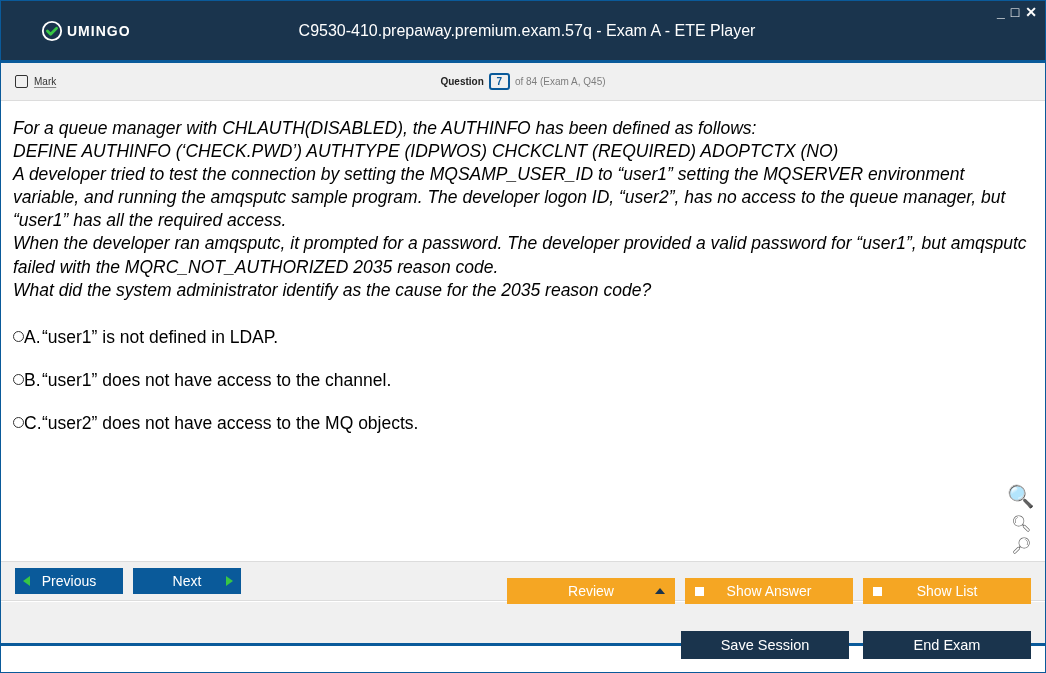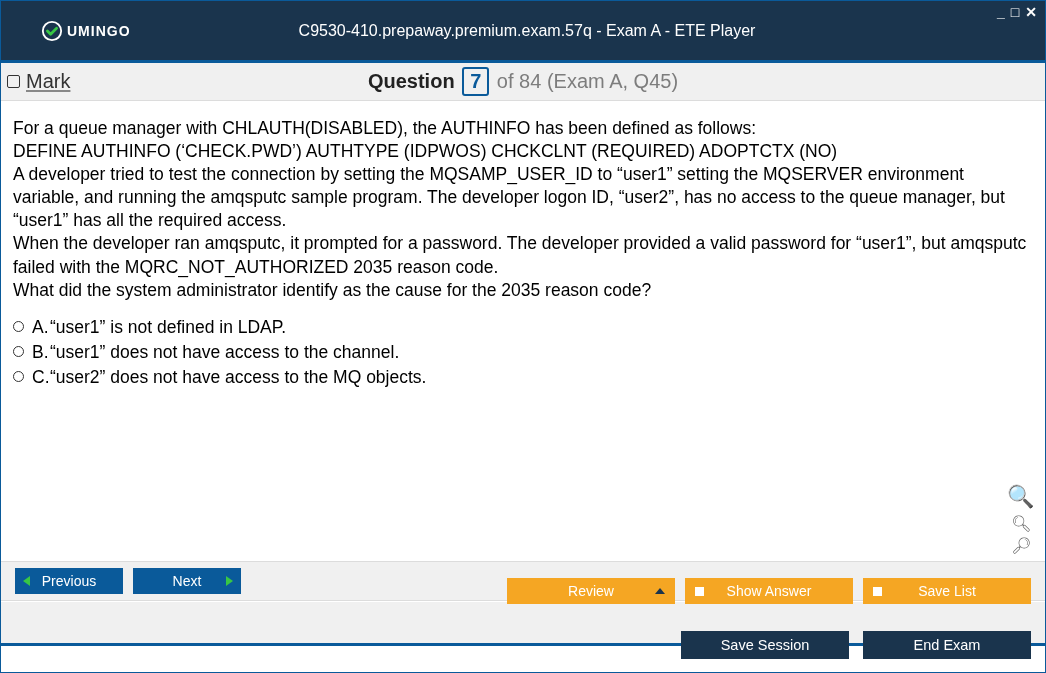--- a/index.html
+++ b/index.html
@@ -51,22 +51,22 @@
   .window-controls span { cursor: pointer; font-size: 14px; line-height: 14px; }
 
   
   .qheader {
     background: #f0f0f0;
     border-bottom: 1px solid #dcdcdc;
     height: 38px;
     display: flex;
     align-items: center;
     position: relative;
-    padding: 0 6px;
-    font-size: 20px;
+    padding: 0 14px;
+    font-size: 10px;
     color: #333;
   }
   .mark-wrap { display: flex; align-items: center; gap: 6px; }
   .mark-cb {
     width: 13px; height: 13px; border: 1px solid #333; border-radius: 2px;
     display: inline-block;
   }
   .mark-label { text-decoration: underline; text-decoration-color: #888; text-underline-offset: 2px; cursor: pointer; }
   .qcenter {
     position: absolute;
@@ -91,27 +91,26 @@
   .content {
     padding: 16px 12px 0 12px;
     font-family: Arial, sans-serif;
     font-size: 17.5px;
     color: #000;
     line-height: 1.32;
     height: 460px;
     position: relative;
     overflow: hidden;
   }
-  .stem { margin-bottom: 14px; }
+  .stem { margin-bottom: 24px; font-style: italic; }
   .options { }
   .opt-row {
     display: flex;
     align-items: flex-start;
-    gap: 8px;
-    margin: 2px 0;
+    margin: 20px 0;
   }
   .radio {
     width: 11px; height: 11px;
     border: 1px solid #333;
     border-radius: 50%;
     margin-top: 5px;
     flex-shrink: 0;
   }
   .opt-letter { display: inline-block; min-width: 18px; }
   .opt-text { }
@@ -270,21 +269,21 @@
   <div class="btn btn-orange" style="min-width:168px;">
     <span>Review</span>
     <span class="caret-up"></span>
   </div>
   <div class="btn btn-orange" style="min-width:168px;">
     <span class="sq"></span>
     <span>Show Answer</span>
   </div>
   <div class="btn btn-orange" style="min-width:168px;">
     <span class="sq"></span>
-    <span>Save List</span>
+    <span>Show List</span>
   </div>
 </div>
 
 <div class="footer2">
   <div class="btn btn-dark">
     <span>Save Session</span>
   </div>
   <div class="btn btn-dark">
     <span>End Exam</span>
   </div>

